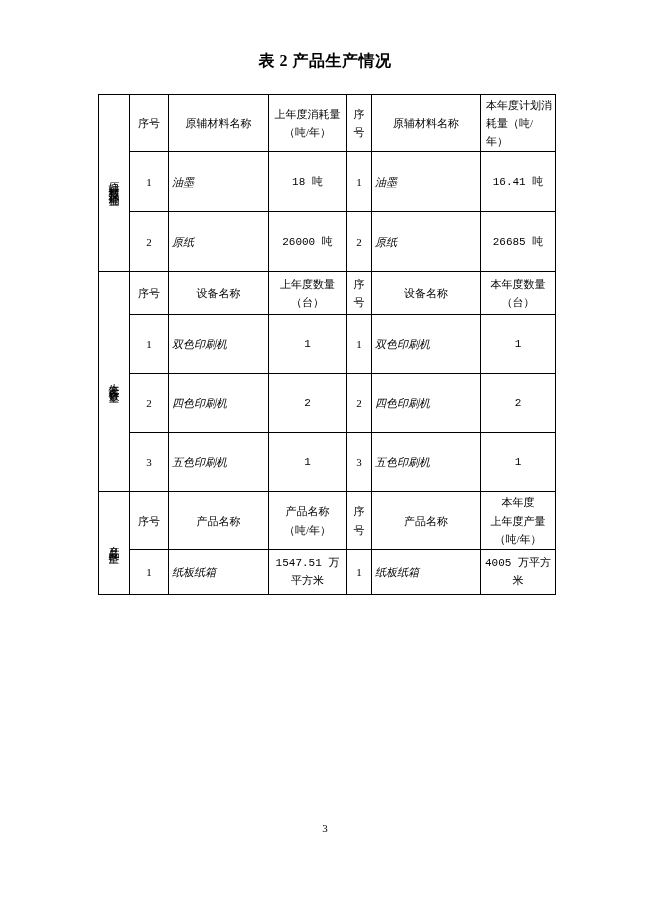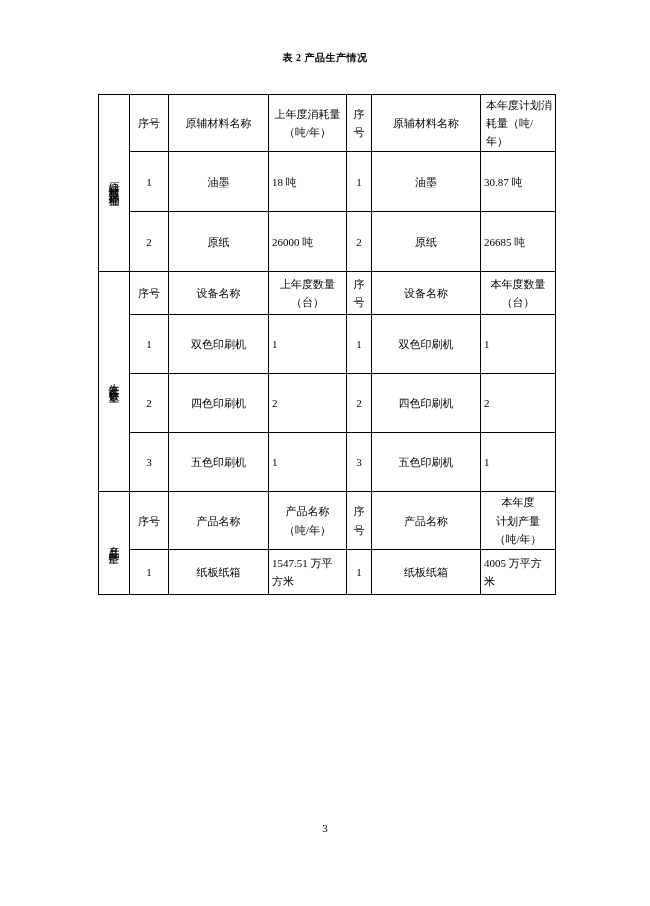--- a/index.html
+++ b/index.html
@@ -3,35 +3,35 @@
 <meta charset="utf-8">
 <style>
   html,body { margin:0; padding:0; background:#ffffff; }
   .page {
     position:relative; width:650px; height:906px; background:#ffffff;
     font-family:"Liberation Serif","DejaVu Serif",serif; color:#000000;
     overflow:hidden;
   }
   .title {
     position:absolute; top:51px; left:0; width:100%;
-    text-align:center; font-size:10px; font-weight:bold; letter-spacing:0.5px;
+    text-align:center; font-size:16px; font-weight:bold; letter-spacing:0.5px;
   }
   table.prod {
     position:absolute; left:98px; top:94px; width:457px;
     border-collapse:collapse; table-layout:fixed;
   }
   table.prod td, table.prod th {
     border:1px solid #000; font-size:11px; font-weight:normal;
     line-height:1.65; padding:1px 3px; overflow:hidden; vertical-align:middle;
   }
   th.hdr { text-align:center; white-space:pre-line; }
   th.hdr.al { text-align:left; padding-left:5px; }
   td.seq  { text-align:center; }
-  td.name { text-align:center; padding-left:8px; }
-  td.val  { text-align:left; padding-right:7px; }
+  td.name { text-align:left; padding-left:8px;font-style:italic; }
+  td.val  { text-align:center; padding-right:7px;font-family:Liberation Mono, monospace; }
   td.vcell { text-align:center; vertical-align:middle; padding:0; }
   .vtext {
     writing-mode:vertical-lr; text-orientation:upright;
     display:inline-block; letter-spacing:2px; font-size:11px;
   }
   tr.h51{height:51px} tr.h60{height:60px}
   tr.h43{height:43px} tr.h59{height:59px}
   tr.h53{height:53px} tr.h45{height:45px}
   .pagenum {
     position:absolute; top:822px; left:0; width:100%;
@@ -65,21 +65,21 @@
         <th class="hdr">序号</th>
         <th class="hdr">原辅材料名称</th>
         <th class="hdr al">本年度计划消耗量（吨/年）</th>
       </tr>
       <tr class="h60">
         <td class="seq">1</td>
         <td class="name">油墨</td>
         <td class="val">18 吨</td>
         <td class="seq">1</td>
         <td class="name">油墨</td>
-        <td class="val">30.87 吨</td>
+        <td class="val">16.41 吨</td>
       </tr>
       <tr class="h60">
         <td class="seq">2</td>
         <td class="name">原纸</td>
         <td class="val">26000 吨</td>
         <td class="seq">2</td>
         <td class="name">原纸</td>
         <td class="val">26685 吨</td>
       </tr>
     </tbody>
@@ -123,21 +123,21 @@
     <tbody>
       <tr class="h53">
         <td class="vcell" rowspan="2"><span class="vtext">产品及产量</span></td>
         <th class="hdr">序号</th>
         <th class="hdr">产品名称</th>
         <th class="hdr">产品名称
 （吨/年）</th>
         <th class="hdr">序号</th>
         <th class="hdr">产品名称</th>
         <th class="hdr">本年度
-计划产量
+上年度产量
 （吨/年）</th>
       </tr>
       <tr class="h45">
         <td class="seq">1</td>
         <td class="name">纸板纸箱</td>
         <td class="val">1547.51 万平方米</td>
         <td class="seq">1</td>
         <td class="name">纸板纸箱</td>
         <td class="val">4005 万平方米</td>
       </tr>

